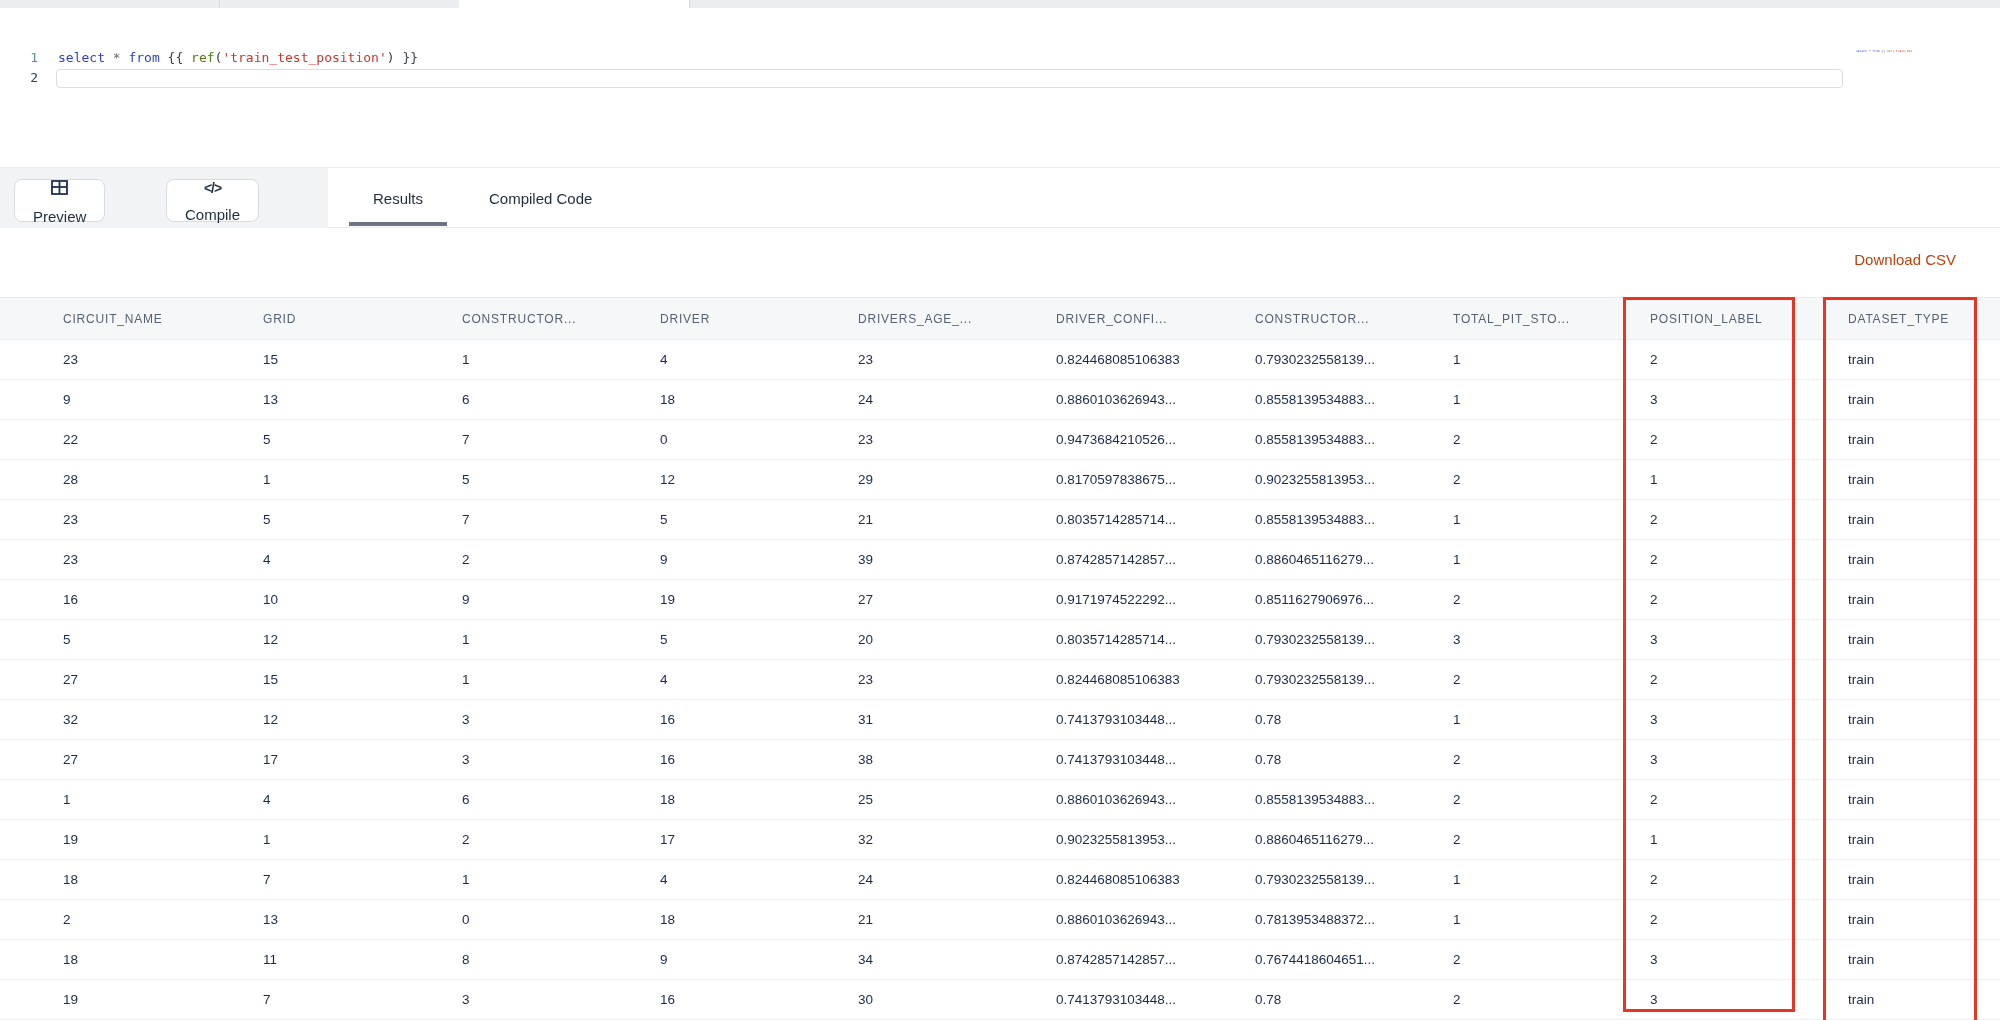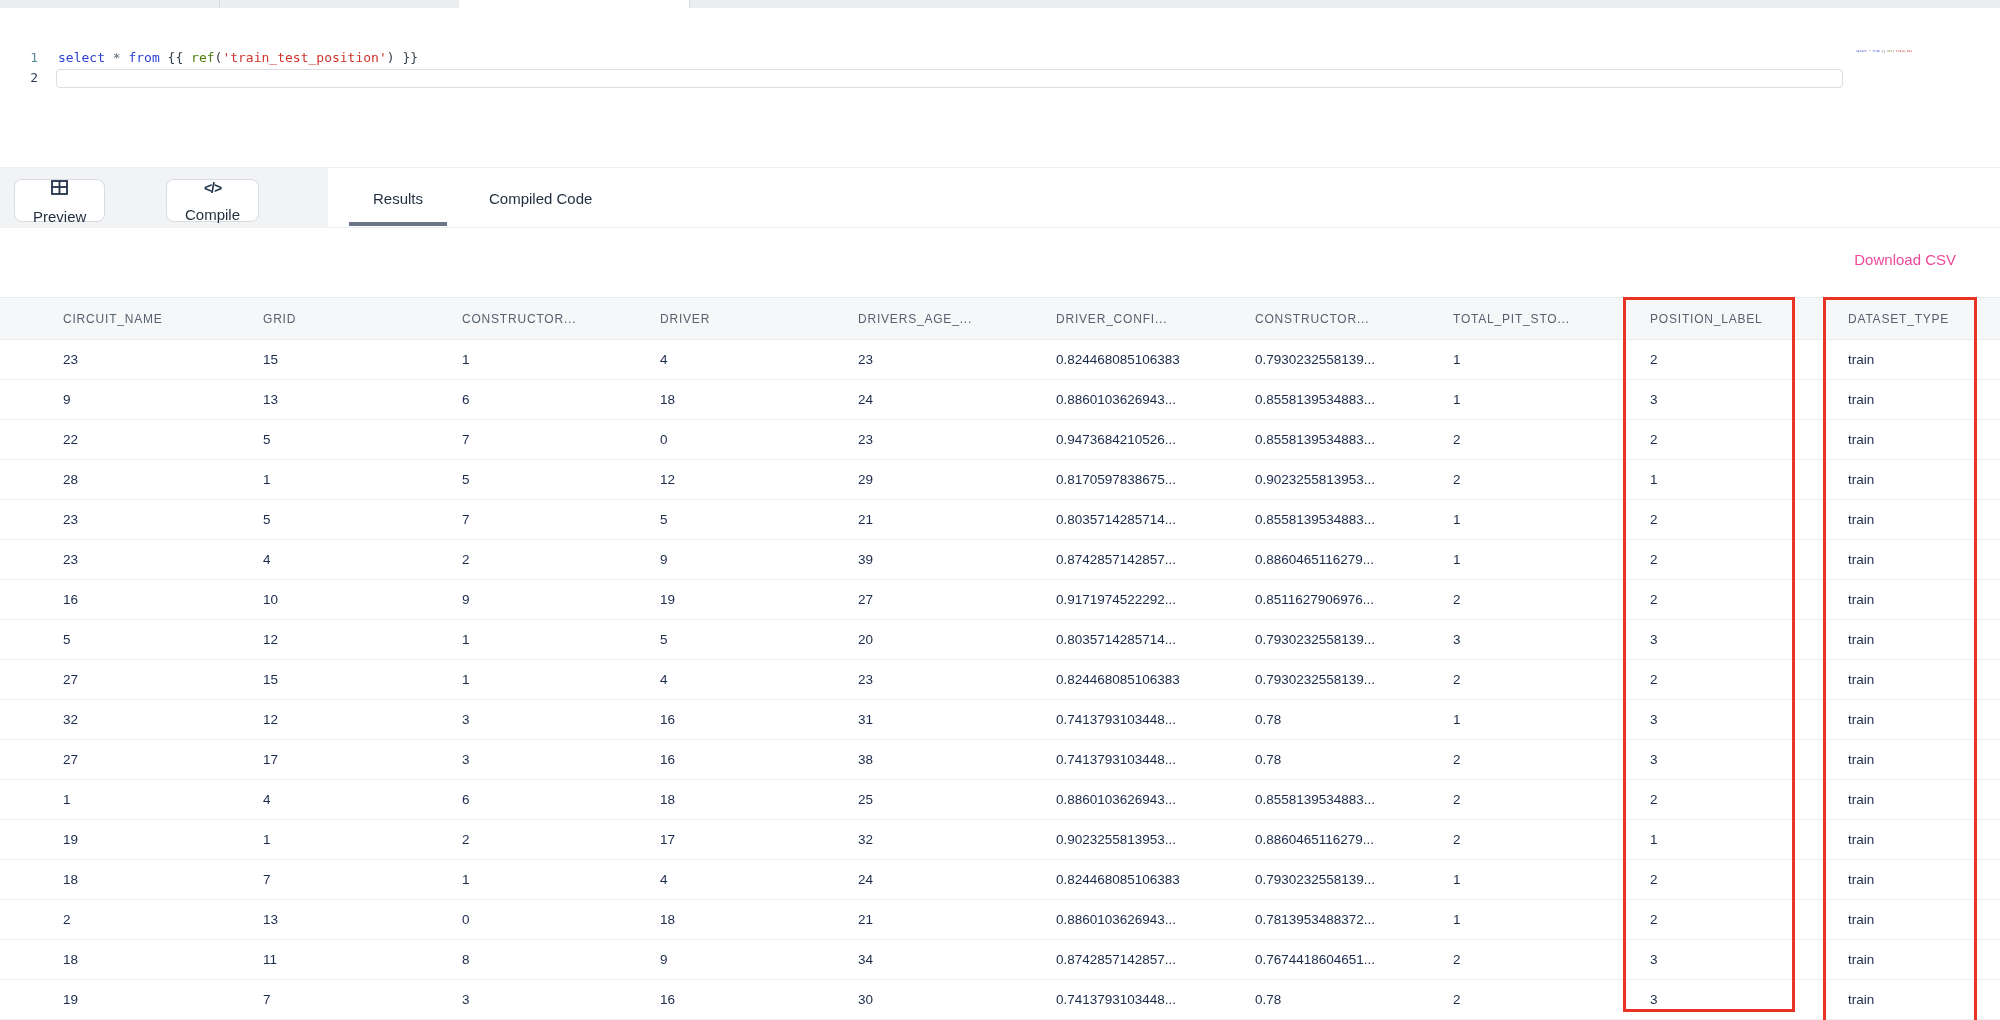--- a/index.html
+++ b/index.html
@@ -60,21 +60,21 @@
                        background:#6A7585; }
 
   
   .results-info { position:absolute; left:0; top:228px; width:2000px; height:62px; background:#fff; }
   .limit-text { position:absolute; left:10px; top:5px; height:62px; display:flex; align-items:center; gap:11px;
                 font-size:15px; color:#13253F;margin-top:42px; }
   .help-icon { width:18px; height:18px; border-radius:50%; background:#313D52; color:#fff;
                font-size:12px; font-weight:bold; display:inline-flex; align-items:center;
                justify-content:center; cursor:pointer; }
   .download-csv { position:absolute; right:44px; top:0; height:62px; display:flex; align-items:center;
-                  color:#ec4899; font-size:15px; cursor:pointer; }
+                  color:#c2410c; font-size:15px; cursor:pointer; }
 
   
   .table-wrap { position:absolute; left:0; top:297px; width:2000px; height:723px; }
   table.results { width:2000px; border-collapse:collapse; table-layout:fixed; }
   table.results th { height:42px; background:#F6F7F8; border-top:1px solid #E9ECEF; border-bottom:1px solid #E9ECEF;
                      font-size:12px; font-weight:normal; letter-spacing:.8px; color:#57616F;
                      text-align:left; padding:0; white-space:nowrap; overflow:hidden; }
   table.results td { height:40px; border-bottom:1px solid #EDEFF2; font-size:13.5px; color:#1B2B4B;
                      text-align:left; padding:0; white-space:nowrap; overflow:hidden; }
   table.results th:first-child, table.results td:first-child { padding-left:63px; }

